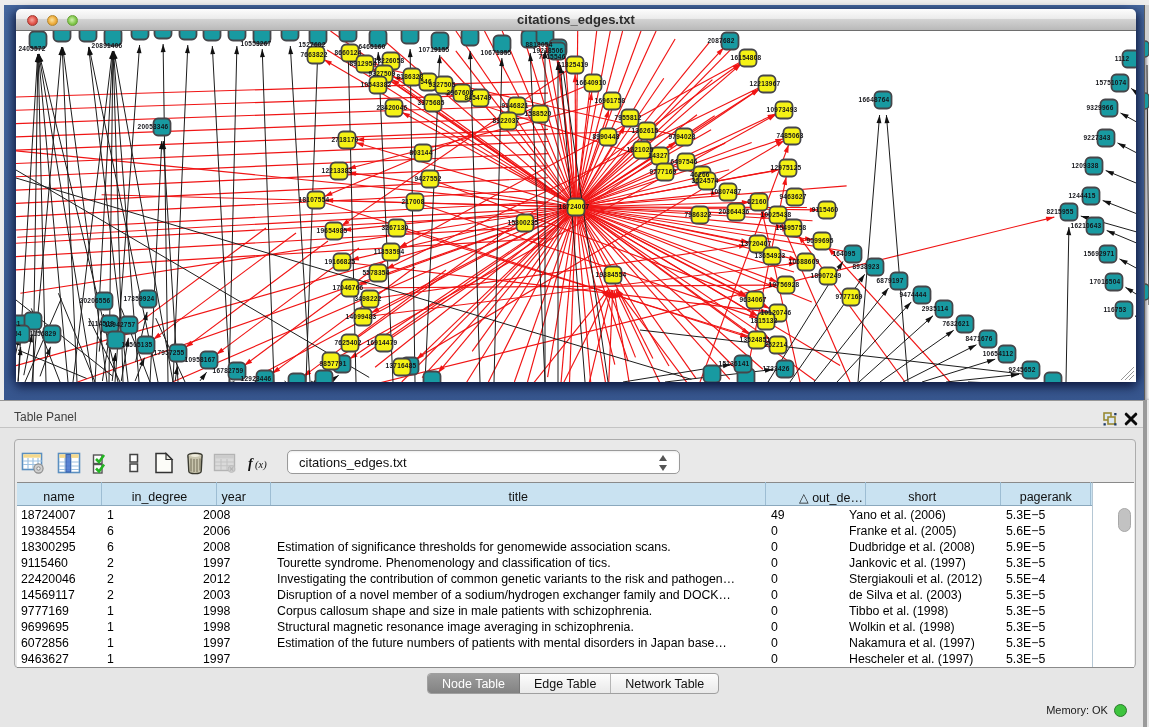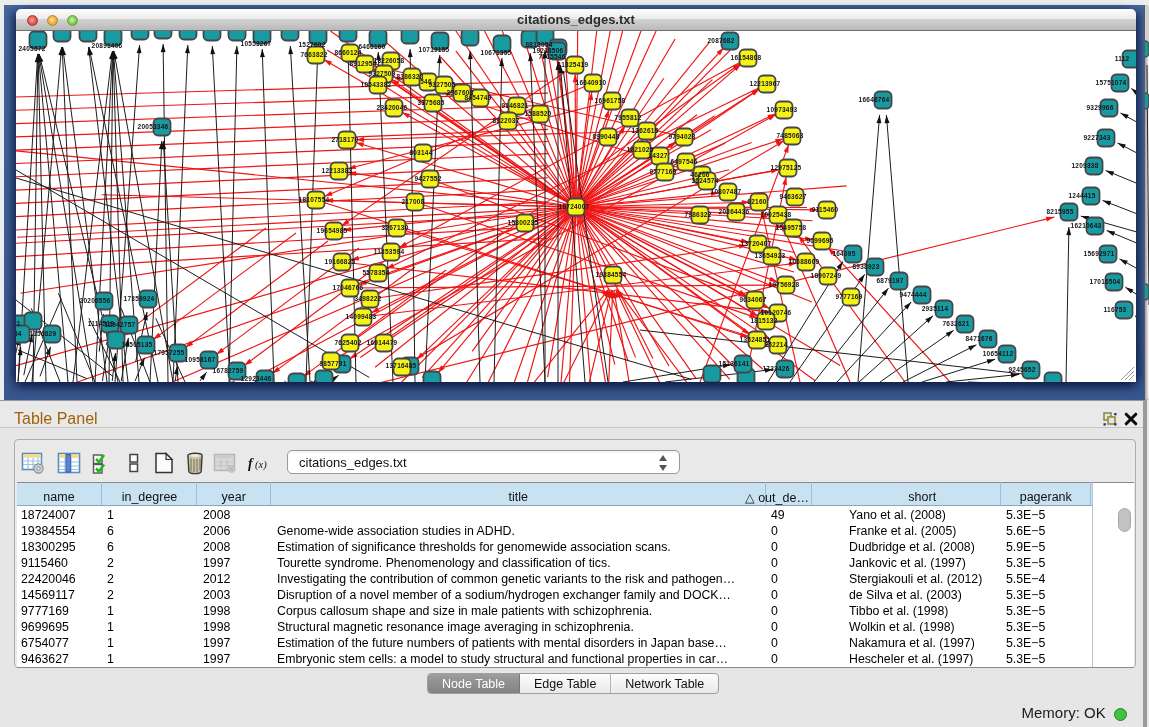--- a/index.html
+++ b/index.html
@@ -14,21 +14,21 @@
 #tbar .ti {position:absolute;width:100%;text-align:center;top:3px;
   font-size:13px;font-weight:bold;color:#2c2c2c;letter-spacing:0}
 .tl {position:absolute;top:6px;width:11px;height:11px;border-radius:50%}
 #cont {position:absolute;left:0;top:22px;width:1120px;height:351px;background:#fff;overflow:hidden}
 #sliver {position:absolute;left:1144px;top:5px;width:5px;height:395px;background:#fff;z-index:5;
   border-left:1px solid #5a5a5a;box-shadow:inset 2px 0 3px rgba(0,0,20,.4)}
 #sliver .tb2 {position:absolute;left:0;top:0;width:100%;height:39px;background:#cfcfcf;border-bottom:1px solid #888}
 #panel {position:absolute;left:0;top:400px;width:1143px;height:327px;background:#e6e6e6}
 #phead {position:absolute;left:0;top:0;width:100%;height:28px;background:#e9e9e9;
   border-top:1px solid #979797;border-bottom:1px solid #c4c4c4;}
-#phead .t {position:absolute;left:14px;top:9px;font-size:16px;color:#a16207}
+#phead .t {position:absolute;left:14px;top:9px;font-size:12px;color:#404040}
 #pbox {position:absolute;left:14px;top:39px;width:1122px;height:229px;
   border:1px solid #acacac;border-radius:4px;background:#e9e9e9}
 #combo {position:absolute;left:287px;top:450px;width:393px;height:24px;background:#fff;
   border:1px solid #9a9a9a;border-radius:5px;box-shadow:inset 0 1px 2px rgba(0,0,0,.08)}
 #combo .ct {position:absolute;left:11px;top:4px;font-size:13px;color:#111}
 #thead {position:absolute;left:17px;top:482px;width:1075px;height:24px;background:#c9e2f1;
   border-top:1px solid #8a8a8a;border-bottom:1px solid #8aa8bd}
 .hc {position:absolute;top:0;height:23px;border-right:1px solid #9dbdd3;
   text-align:center;font-size:12.5px;color:#111;padding-top:8px}
 .tr {position:absolute;left:0;width:1120px;height:16px;line-height:16px;font-size:12.3px;color:#000;white-space:nowrap}
@@ -37,21 +37,21 @@
   border-left:1px solid #b5c7d4;border-top:1px solid #8a8a8a}
 #sb-thumb {position:absolute;left:1118px;top:508px;width:13px;height:24px;background:#c2c2c2;
   border:1px solid #a8a8a8;border-radius:7px}
 #tbl-bot {position:absolute;left:17px;top:667px;width:1117px;height:0;border-top:1px solid #8a8a8a}
 #tabs {position:absolute;left:427px;top:673px;height:21px;display:flex;
   border:1px solid #9f9f9f;border-radius:4px;overflow:hidden;
   background:linear-gradient(180deg,#fdfdfd,#e9e9e9)}
 #tabs div {font-size:12.5px;color:#111;padding:3px 14px 0;border-right:1px solid #b5b5b5;height:100%}
 #tabs div.sel {background:linear-gradient(180deg,#9d9d9d,#828282);color:#fff;border-right:1px solid #787878}
 #tabs div:last-child {border-right:none}
-#mem {position:absolute;right:22px;top:704px;font-size:15px;color:#1a1a1a}
+#mem {position:absolute;right:22px;top:704px;font-size:11px;color:#1a1a1a}
 #redge {position:absolute;left:1143px;top:400px;width:3.5px;height:327px;background:#9a9a9a}
 #redge2 {position:absolute;left:1146.5px;top:400px;width:2.5px;height:327px;background:#e7e7e7}
 #topstrip {position:absolute;left:0;top:0;width:100%;height:5px;background:#ededed}
 #leftstrip {position:absolute;left:0;top:0;width:4px;height:400px;background:#ededed}
 </style></head><body>
 <div id="desk"></div>
 <div id="topstrip"></div>
 <div id="leftstrip"></div>
 <div id="net">
   <div id="cont"></div>
@@ -833,40 +833,39 @@
     <svg width="12" height="16" viewBox="0 0 12 16" style="position:absolute;right:10px;top:4px">
       <path d="M6 0l4 6H2z" fill="#555"></path>
         <path d="M6 16l4-6H2z" fill="#555"></path>
       </svg>
   </div>
   <div id="tablebg"></div>
   <div id="tbl-r"></div>
   <div id="thead"></div>
   <div style="position:absolute;left:17px;top:482px;width:1075px;height:24px">
       <div class="hc" style="left:0.0px;width:85.0px">name</div>
-      <div class="hc" style="left:86.0px;width:94.0px">in_degree</div>
+      <div class="hc" style="left:86.0px;width:114px">in_degree</div>
       <div class="hc" style="left:181.0px;width:72.5px">year</div>
       <div class="hc" style="left:254.5px;width:494.5px">title</div>
-      <div class="hc" style="left:726px;width:69px">△ out_de…</div>
+      <div class="hc" style="left:780px;width:69px">△ out_de…</div>
       <div class="hc" style="left:828.0px;width:155.5px">short</div>
       <div class="hc" style="left:984.5px;width:89.5px">pagerank</div>
     </div>
   <div class="tr" style="top:507px">
       <span style="position:absolute;left:21px">18724007</span>
       <span style="position:absolute;left:107px">1</span>
       <span style="position:absolute;left:203px">2008</span>
       <span style="position:absolute;left:771px">49</span>
-      <span style="position:absolute;left:849px">Yano et al. (2008)</span>
+      <span style="position:absolute;left:849px">Yano et al. (2006)</span>
       <span style="position:absolute;left:1006px">5.3E−5</span>
     </div>
     <div class="tr" style="top:523px">
       <span style="position:absolute;left:21px">19384554</span>
       <span style="position:absolute;left:107px">6</span>
       <span style="position:absolute;left:203px">2006</span>
-      <span style="position:absolute;left:277px">Genome‑wide association studies in ADHD.</span>
       <span style="position:absolute;left:771px">0</span>
       <span style="position:absolute;left:849px">Franke et al. (2005)</span>
       <span style="position:absolute;left:1006px">5.6E−5</span>
     </div>
     <div class="tr" style="top:539px">
       <span style="position:absolute;left:21px">18300295</span>
       <span style="position:absolute;left:107px">6</span>
       <span style="position:absolute;left:203px">2008</span>
       <span style="position:absolute;left:277px">Estimation of significance thresholds for genomewide association scans.</span>
       <span style="position:absolute;left:771px">0</span>
@@ -912,33 +911,32 @@
     <div class="tr" style="top:619px">
       <span style="position:absolute;left:21px">9699695</span>
       <span style="position:absolute;left:107px">1</span>
       <span style="position:absolute;left:203px">1998</span>
       <span style="position:absolute;left:277px">Structural magnetic resonance image averaging in schizophrenia.</span>
       <span style="position:absolute;left:771px">0</span>
       <span style="position:absolute;left:849px">Wolkin et al. (1998)</span>
       <span style="position:absolute;left:1006px">5.3E−5</span>
     </div>
     <div class="tr" style="top:635px">
-      <span style="position:absolute;left:21px">6754077</span>
+      <span style="position:absolute;left:21px">6072856</span>
       <span style="position:absolute;left:107px">1</span>
       <span style="position:absolute;left:203px">1997</span>
       <span style="position:absolute;left:277px">Estimation of the future numbers of patients with mental disorders in Japan base…</span>
       <span style="position:absolute;left:771px">0</span>
       <span style="position:absolute;left:849px">Nakamura et al. (1997)</span>
       <span style="position:absolute;left:1006px">5.3E−5</span>
     </div>
     <div class="tr" style="top:651px">
       <span style="position:absolute;left:21px">9463627</span>
       <span style="position:absolute;left:107px">1</span>
       <span style="position:absolute;left:203px">1997</span>
-      <span style="position:absolute;left:277px">Embryonic stem cells: a model to study structural and functional properties in car…</span>
       <span style="position:absolute;left:771px">0</span>
       <span style="position:absolute;left:849px">Hescheler et al. (1997)</span>
       <span style="position:absolute;left:1006px">5.3E−5</span>
     </div>
   <div id="sb-thumb"></div>
   <div id="tbl-bot"></div>
   <div id="tabs">
       <div class="sel">Node Table</div>
       <div>Edge Table</div>
       <div>Network Table</div>

